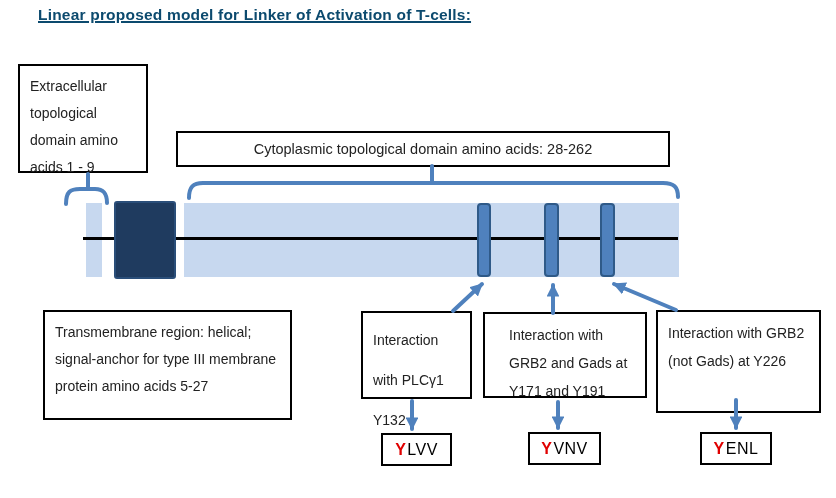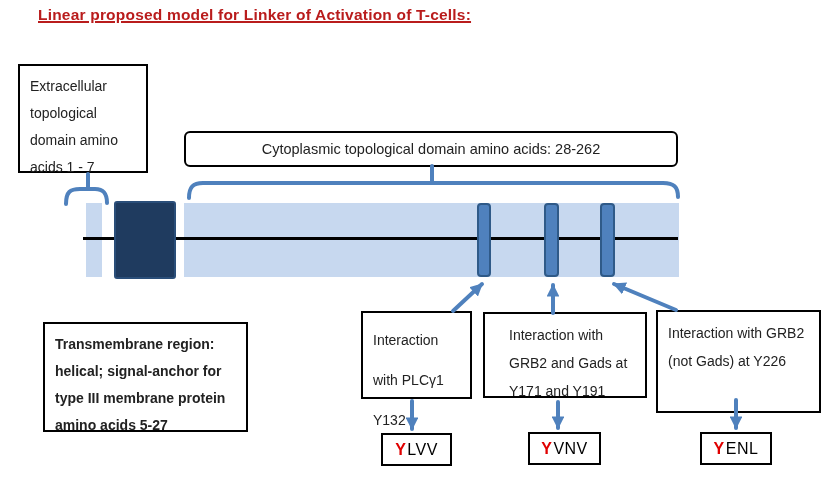--- a/index.html
+++ b/index.html
@@ -2,30 +2,30 @@
 <html><head>
 <meta charset="utf-8">
 <style>
   html,body{margin:0;padding:0;background:#ffffff;}
   .stage{
     position:relative;width:836px;height:498px;background:#ffffff;overflow:hidden;
     font-family:"Liberation Sans","DejaVu Sans",sans-serif;color:#1a1a1a;
   }
   .title{
     position:absolute;left:38px;top:6px;font-size:15.5px;font-weight:bold;
-    text-decoration:underline;text-decoration-thickness:2px;letter-spacing:0.2px;color:#b91c1c;
+    text-decoration:underline;text-decoration-thickness:2px;letter-spacing:0.2px;color:#0c4a6e;
   }
   .tbox{
     position:absolute;border:2px solid #000;background:#fff;box-sizing:border-box;
     font-size:14px;line-height:27px;padding:7px 10px;color:#222;
   }
   .box-extracellular{left:18px;top:64px;width:130px;height:109px;}
-  .box-cytoplasmic{left:184px;top:131px;width:494px;height:36px;padding:0;
-    display:flex;align-items:center;justify-content:center;font-size:14.5px;border-radius:6px;}
-  .box-transmembrane{left:43px;top:322px;width:205px;height:110px;font-weight:bold;}
+  .box-cytoplasmic{left:176px;top:131px;width:494px;height:36px;padding:0;
+    display:flex;align-items:center;justify-content:center;font-size:14.5px;}
+  .box-transmembrane{left:43px;top:310px;width:249px;height:110px;}
   .box-int1{left:361px;top:311px;width:111px;height:88px;line-height:40px;}
   .box-int2{left:483px;top:312px;width:164px;height:86px;line-height:28px;padding-left:24px;}
   .box-int3{left:656px;top:310px;width:165px;height:103px;line-height:28px;}
   .motif{
     position:absolute;border:2px solid #000;background:#fff;box-sizing:border-box;
     height:33px;display:flex;align-items:center;justify-content:center;
     font-size:16px;letter-spacing:0.5px;color:#000;
   }
   .motif .hl{color:#e00000;font-weight:bold;margin-right:1px;}
   .motif1{left:381px;top:433px;width:71px;}
@@ -46,21 +46,21 @@
   .overlay{position:absolute;left:0;top:0;width:836px;height:498px;z-index:4;pointer-events:none;}
 </style>
 </head>
 <body>
 
 <div class="stage">
 
   <div class="title">Linear proposed model for Linker of Activation of T-cells:</div>
 
   <div class="tbox box-extracellular">
-    <span>Extracellular topological domain amino acids 1 - 7</span>
+    <span>Extracellular topological domain amino acids 1 - 9</span>
   </div>
 
   <div class="tbox box-cytoplasmic">
     <span>Cytoplasmic topological domain amino acids: 28-262</span>
   </div>
 
   <div class="tbox box-transmembrane">
     <span>Transmembrane region: helical; signal-anchor for type III membrane protein amino acids 5-27</span>
   </div>
 

